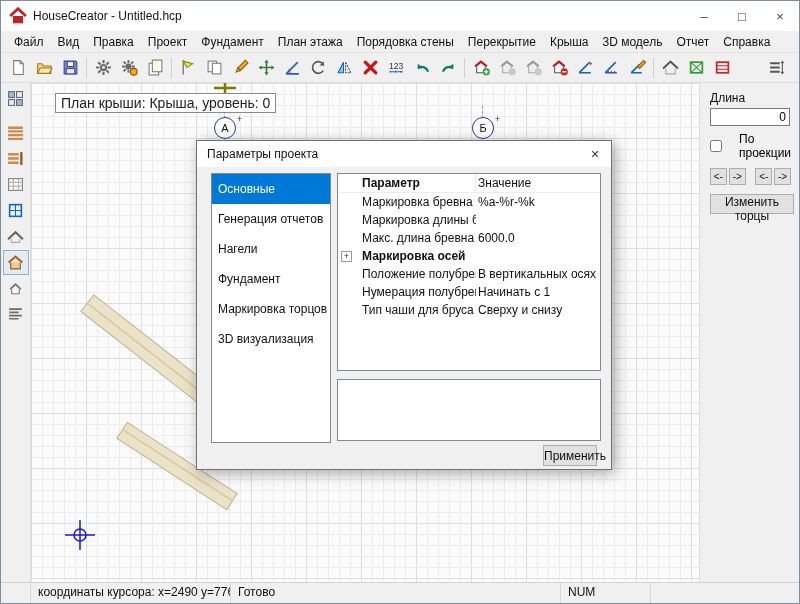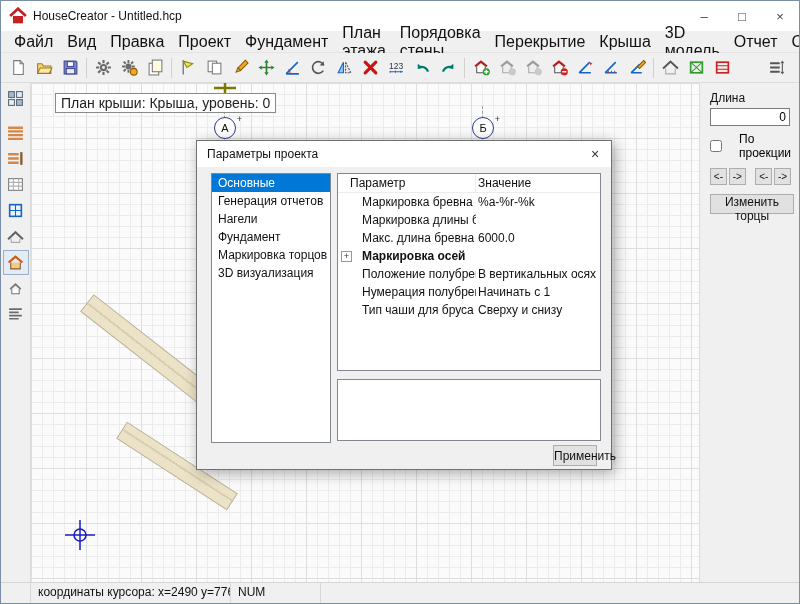--- a/index.html
+++ b/index.html
@@ -7,21 +7,21 @@
   .window { width:800px; height:604px; border:1px solid #7a8fa6; background:#f0f0f0; display:flex; flex-direction:column; overflow:hidden; }
 
   
   .titlebar { height:30px; background:#fff; display:flex; align-items:center; flex:0 0 auto; }
   .app-icon { width:18px; height:18px; margin:0 6px 0 8px; }
   .title-text { font-size:12px; color:#111; }
   .win-controls { margin-left:auto; display:flex; height:100%; }
   .win-btn { width:38px; height:100%; display:flex; align-items:center; justify-content:center; font-size:13px; color:#444; cursor:default; }
 
   
-  .menubar { height:22px; background:#f0f0f0; display:flex; align-items:center; padding-left:6px; font-size:16px; flex:0 0 auto; border-bottom:1px solid #e3e3e3; }
+  .menubar { height:22px; background:#f0f0f0; display:flex; align-items:center; padding-left:6px; font-size:12px; flex:0 0 auto; border-bottom:1px solid #e3e3e3; }
   .menu-item { padding:2px 7px; color:#111; }
 
   
   .toolbar { height:30px; background:#f0f0f0; display:flex; align-items:center; padding:0 4px; flex:0 0 auto; border-bottom:1px solid #dcdcdc; }
   .tb { width:26px; height:26px; border:none; background:transparent; display:flex; align-items:center; justify-content:center; padding:0; }
   .tb svg { width:17px; height:17px; }
   .tsep { width:1px; height:20px; background:#d0d0d0; margin:0 3px; }
   .tb.last { margin-left:auto; margin-right:6px; }
 
   
@@ -56,34 +56,34 @@
   .beam2 { left:80px; top:373px; width:132px; height:20px; transform:rotate(33deg); }
 
   .crosshair-blue { position:absolute; left:34px; top:437px; z-index:2; }
 
   
   .dlg { position:absolute; left:165px; top:57px; width:416px; height:330px; background:#f0f0f0; border:1px solid #707070; box-shadow:3px 3px 14px rgba(0,0,0,.35); z-index:10; }
   .dlg-title { position:absolute; left:0; top:0; right:0; height:26px; background:#fff; display:flex; align-items:center; }
   .dlg-title-text { font-size:12px; color:#111; padding-left:10px; }
   .dlg-close { margin-left:auto; width:32px; height:26px; border:none; background:transparent; font-size:14px; color:#333; }
   .dlg-nav { position:absolute; left:14px; top:32px; width:120px; height:270px; background:#fff; border:1px solid #828790; font-size:12px; overflow:hidden; }
-  .dlg-nav-item { padding:2px 6px; white-space:nowrap; color:#111; }
+  .dlg-nav-item { padding:8px 6px; white-space:nowrap; color:#111; }
   .dlg-nav-item.sel { background:#0078d7; color:#fff; }
   .pgrid { position:absolute; left:140px; top:32px; width:264px; height:198px; background:#fff; border:1px solid #828790; font-size:12px; overflow:hidden; }
   .phead { display:flex; height:19px; line-height:19px; border-bottom:1px solid #ececec; }
   .phead .pname { border-right:1px solid #ececec; }
   .prow { display:flex; height:18px; line-height:18px; position:relative; }
   .pname { width:138px; padding-left:24px; white-space:nowrap; overflow:hidden; color:#111; flex:0 0 auto; }
-  .phead .pname { padding-left:12px; }
+  .phead .pname { padding-left:24px;font-weight:bold; }
   .pval { flex:1; padding-left:2px; white-space:nowrap; overflow:hidden; color:#111; }
   .prow.bold .pname { font-weight:bold; }
   .expander { position:absolute; left:3px; top:3.5px; width:11px; height:11px; border:1px solid #999; background:#fff; font-size:9px; line-height:9px; text-align:center; color:#333; }
   .pdesc { position:absolute; left:140px; top:238px; width:264px; height:62px; background:#fff; border:1px solid #828790; }
   .btn { background:#e1e1e1; border:1px solid #adadad; font-size:12px; color:#111; font-family:inherit; }
-  .dlg-apply { position:absolute; right:14px; top:304px; width:44px; height:21px; }
+  .dlg-apply { position:absolute; right:14px; top:304px; width:54px; height:21px; }
 
   
   .rpanel { width:100px; background:#f0f0f0; border-left:1px solid #dcdcdc; flex:0 0 auto; padding:8px 8px 0 10px; font-size:12px; }
   .rp-label { display:block; margin-bottom:3px; color:#111; }
   .rp-input { width:80px; height:18px; border:1px solid #7a7a7a; background:#fff; font-size:12px; text-align:right; padding-right:3px; font-family:inherit; }
   .rp-check { display:flex; align-items:center; margin-top:6px; gap:17px; }
   .rp-check input { width:12px; height:12px; }
   .rp-arrows { display:flex; margin-top:8px; gap:2px; }
   .rp-arrows .pair-gap { width:6px; }
   .rp-abtn { width:18px; height:17px; font-size:10px; padding:0; }
@@ -479,17 +479,18 @@
         <button class="btn rp-abtn">-&gt;</button>
       </div>
       <button class="btn rp-change">Изменить торцы</button>
     </div>
 
   </div>
 
   <div class="statusbar">
     <span class="sb-cell sb-first"></span>
     <span class="sb-cell sb-coords">координаты курсора: x=2490 y=7760</span>
+    <span class="sb-cell sb-ready">Готово</span>
     <span class="sb-cell sb-num">NUM</span>
     <span class="sb-cell sb-rest"></span>
   </div>
 
 </div>
 
 </body></html>

